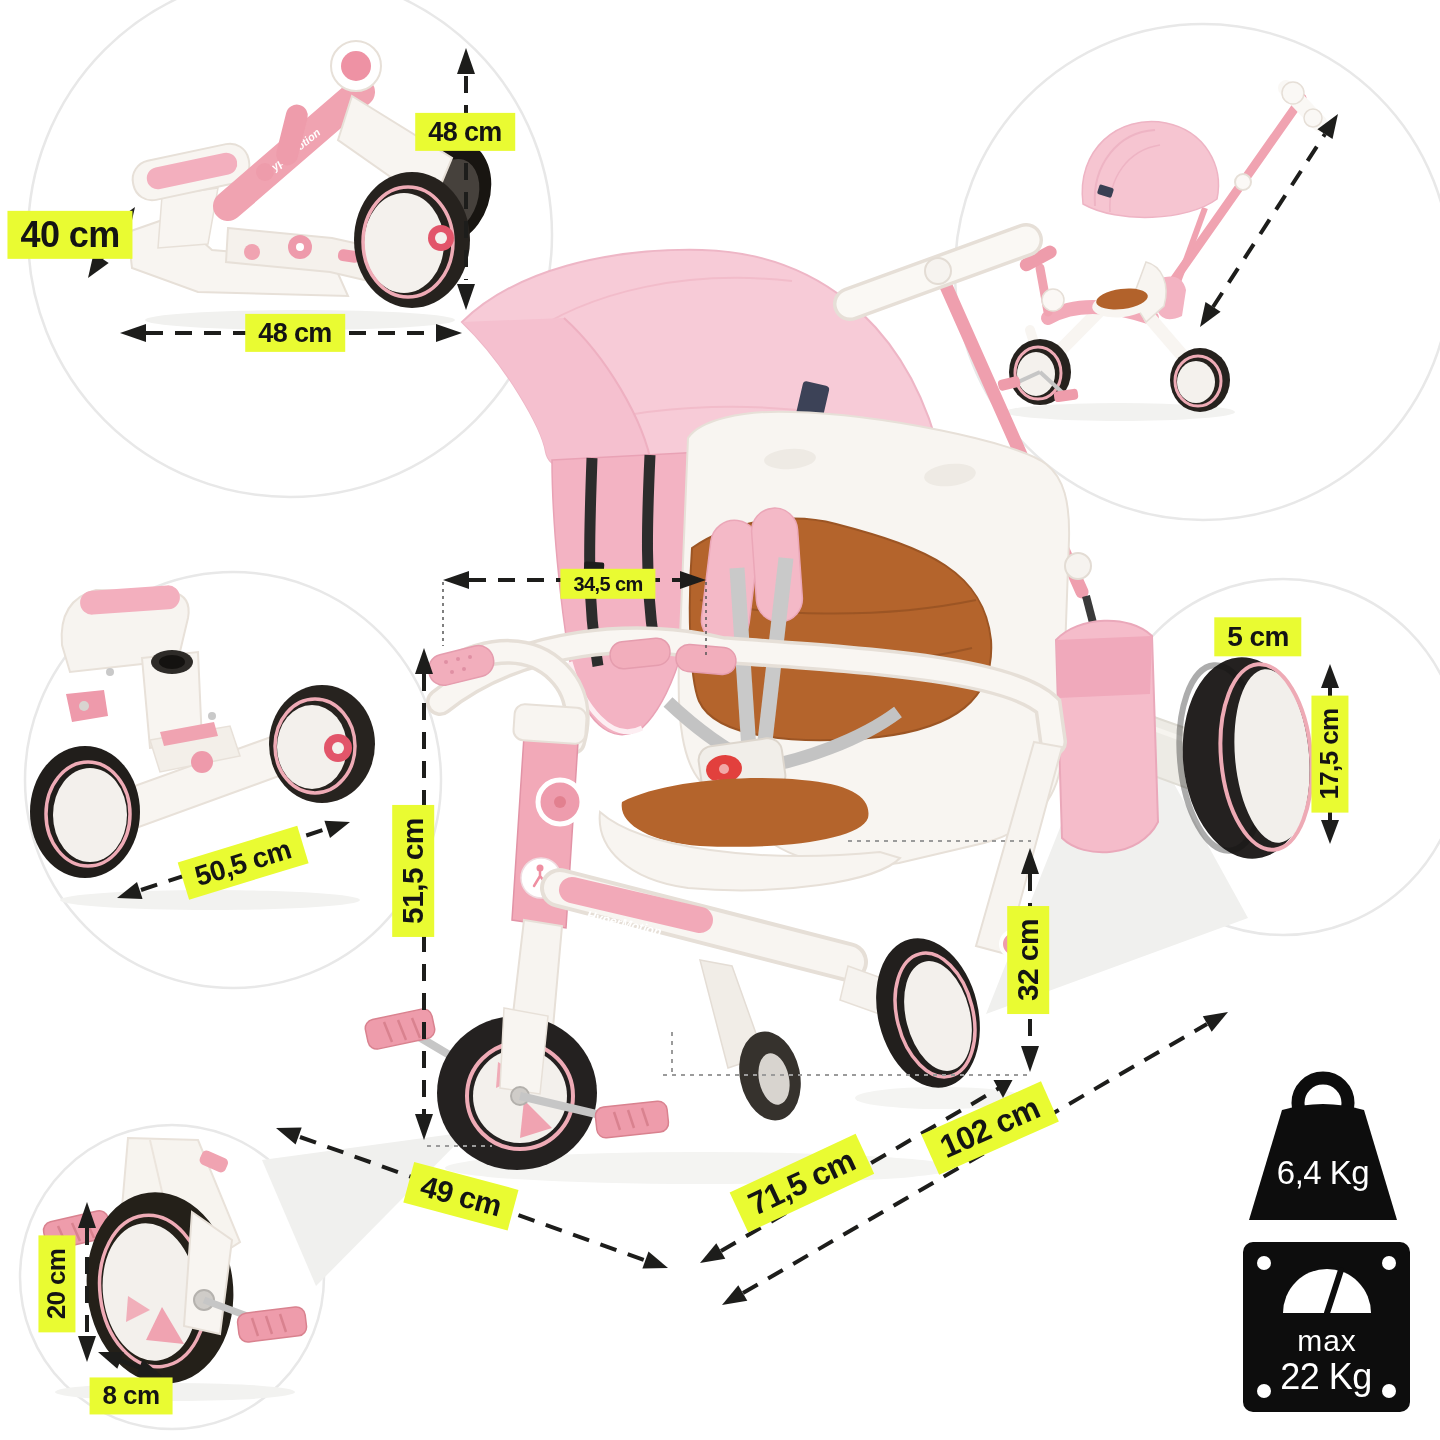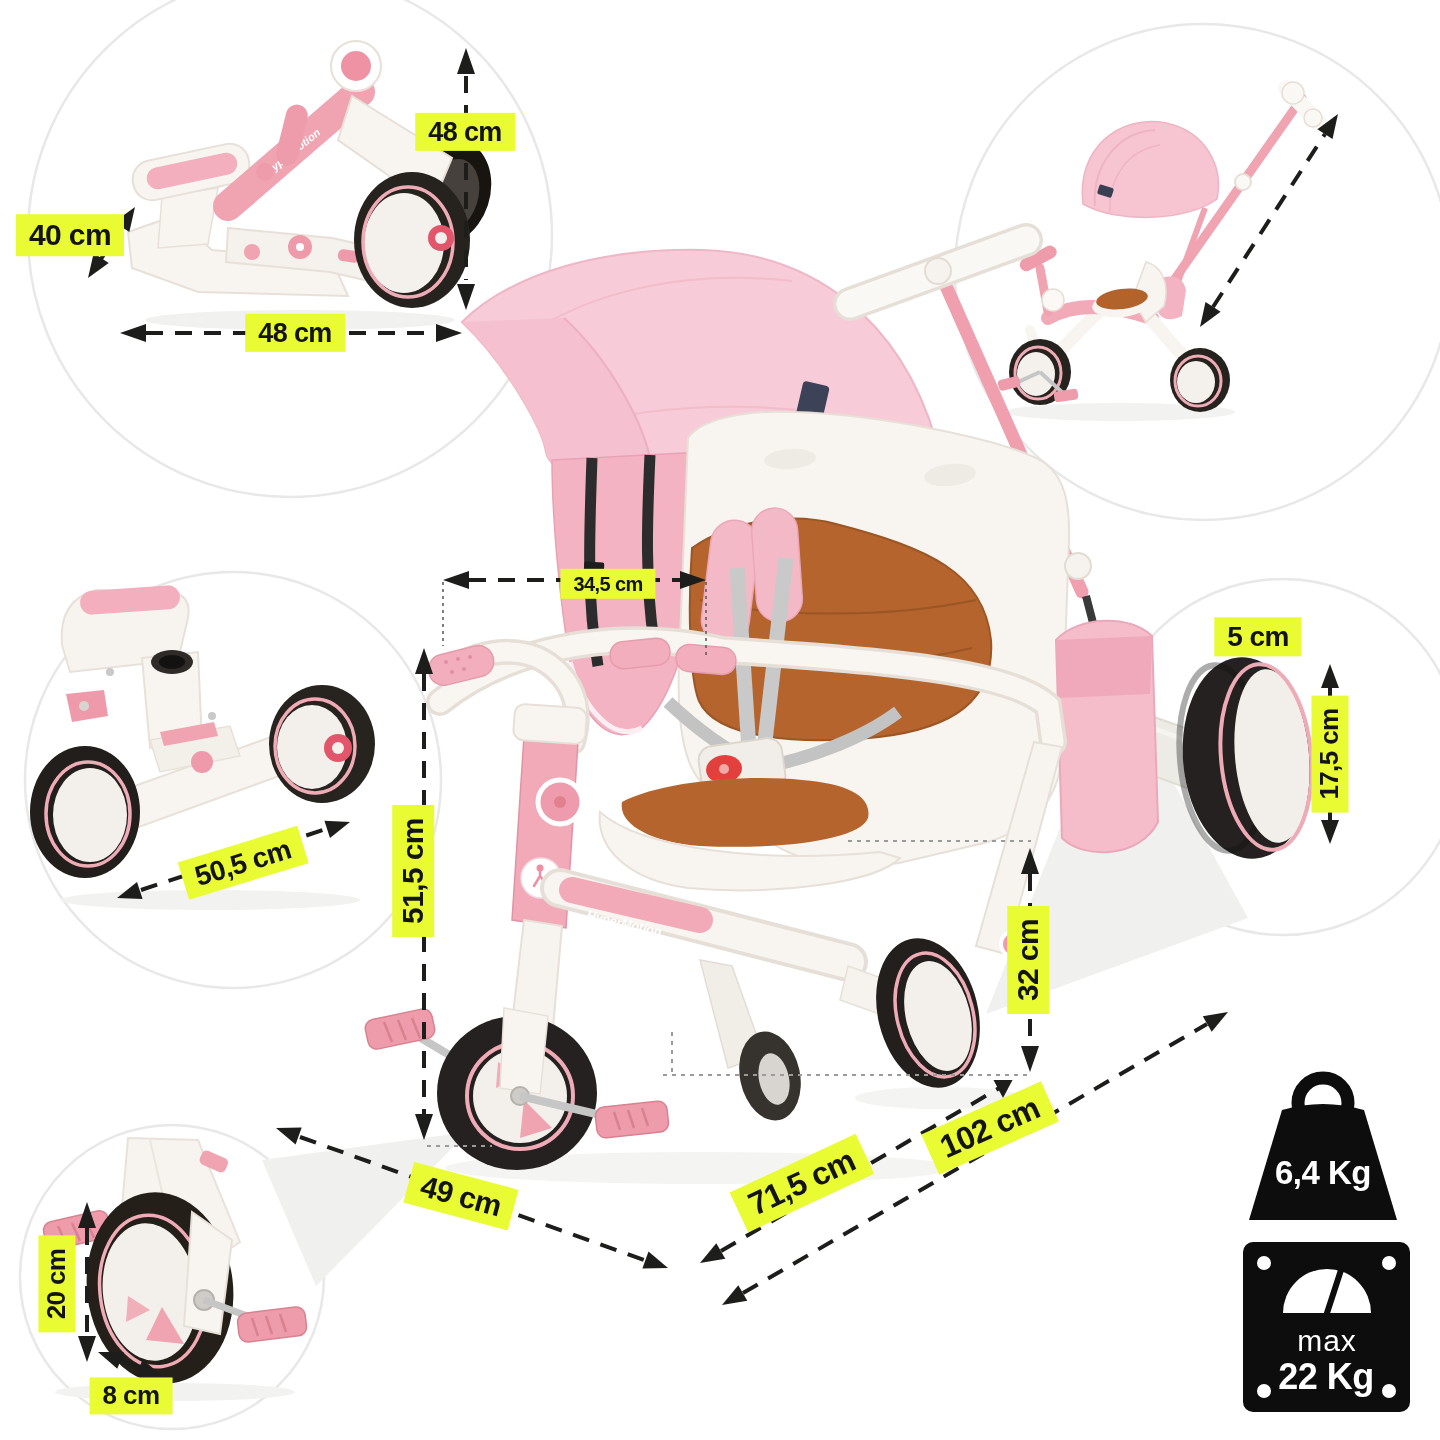--- a/index.html
+++ b/index.html
@@ -2,21 +2,21 @@
 <html><head>
 <meta charset="utf-8">
 <style>
   html,body{margin:0;padding:0;background:#ffffff;}
   .stage{position:relative;width:1440px;height:1440px;background:#ffffff;overflow:hidden;
          font-family:"Liberation Sans",sans-serif;}
   svg.scene{position:absolute;left:0;top:0;}
   .dim{position:absolute;background:#e9fb32;color:#141414;font-weight:700;white-space:nowrap;
        padding:4px 13px;letter-spacing:-0.6px;line-height:1.12;
        transform:translate(-50%,-50%) rotate(var(--r,0deg));}
-  .wtxt{position:absolute;color:#ffffff;font-weight:700;white-space:nowrap;letter-spacing:-0.5px;
+  .wtxt{position:absolute;color:#ffffff;font-weight:400;white-space:nowrap;letter-spacing:-0.5px;
         transform:translate(-50%,-50%);}
   .wtxt.thin{font-weight:400;letter-spacing:1px;text-align:right;}
 </style>
 </head>
 <body>
 
 <div class="stage">
 <svg class="scene" width="1440" height="1440" viewBox="0 0 1440 1440">
 
   <g>
@@ -347,21 +347,21 @@
           <circle cx="1389" cy="1263" r="7" fill="#ffffff"></circle>
       <circle cx="1264" cy="1391" r="7" fill="#ffffff"></circle>
           <circle cx="1389" cy="1391" r="7" fill="#ffffff"></circle>
       <path d="M1283,1313 A44,44 0 0 1 1371,1313 Z" fill="#ffffff"></path>
       <path d="M1327,1313 L1341,1270" stroke="#0d0d0d" stroke-width="6" stroke-linecap="round"></path>
     </g>
   </g>
 </svg>
 
 <div class="dim" style="left:465px;top:132px;font-size:27px">48 cm</div>
-<div class="dim" style="left:70px;top:235px;font-size:30px">40 cm</div>
+<div class="dim" style="left:70px;top:235px;font-size:36px">40 cm</div>
 <div class="dim" style="left:295px;top:333px;font-size:27px">48 cm</div>
 <div class="dim" style="left:608px;top:584px;font-size:20px">34,5 cm</div>
 <div class="dim" style="left:413px;top:871px;font-size:30px;--r:-90deg">51,5 cm</div>
 <div class="dim" style="left:243px;top:863px;font-size:28px;--r:-17deg">50,5 cm</div>
 <div class="dim" style="left:57px;top:1284px;font-size:26px;--r:-90deg">20 cm</div>
 <div class="dim" style="left:131px;top:1396px;font-size:26px">8 cm</div>
 <div class="dim" style="left:461px;top:1196px;font-size:30px;--r:15deg">49 cm</div>
 <div class="dim" style="left:1258px;top:637px;font-size:28px">5 cm</div>
 <div class="dim" style="left:1330px;top:754px;font-size:26px;--r:-90deg">17,5 cm</div>
 <div class="dim" style="left:1028px;top:960px;font-size:30px;--r:-90deg">32 cm</div>

